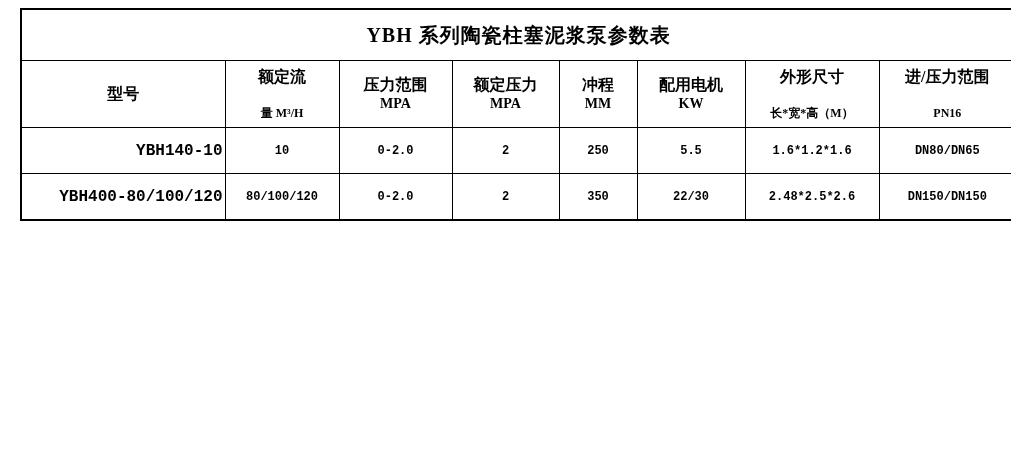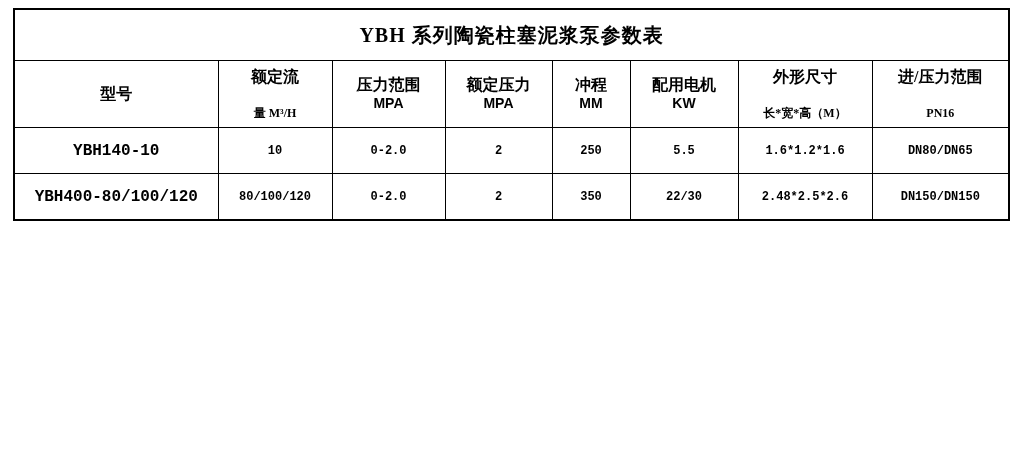--- a/index.html
+++ b/index.html
@@ -12,21 +12,21 @@
     height: 476px;
     font-family: "Liberation Serif", "DejaVu Serif", serif;
     color: #000000;
     overflow: hidden;
   }
   .page {
     width: 1011px;
     height: 476px;
     position: relative;
     box-sizing: border-box;
-    padding: 8px 8px 6px 13px;
+    padding: 8px 8px 6px 20px;
   }
   table.spec {
     width: 995px;
     border-collapse: collapse;
     table-layout: fixed;
     border: 2px solid #000;
   }
   table.spec td, table.spec th {
     border: 1px solid #000;
     text-align: center;
@@ -41,37 +41,38 @@
     font-family: "Liberation Serif", "DejaVu Serif", serif;
   }
   thead td {
     height: 62px;
     font-size: 16px;
     line-height: 1.25;
   }
   thead .unit {
     display: block;
     font-size: 14px;
-    font-family: Liberation Sans, sans-serif;
+    font-family: Liberation Serif, serif;
     font-weight: bold;
   }
   thead .unit-cn {
     display: block;
     font-size: 12px;
     font-weight: bold;
     margin-top: 19px;
   }
   tbody td {
     height: 41px;
     font-size: 12px;
     font-family: "Liberation Mono", "DejaVu Sans Mono", monospace;
     font-weight: bold;
   }
   tbody td.model {
     font-size: 16px;
+    text-align: right;
   }
   
   col.c0 { width: 204px; }
   col.c1 { width: 114px; }
   col.c2 { width: 113px; }
   col.c3 { width: 107px; }
   col.c4 { width: 78px; }
   col.c5 { width: 108px; }
   col.c6 { width: 134px; }
   col.c7 { width: 137px; }

